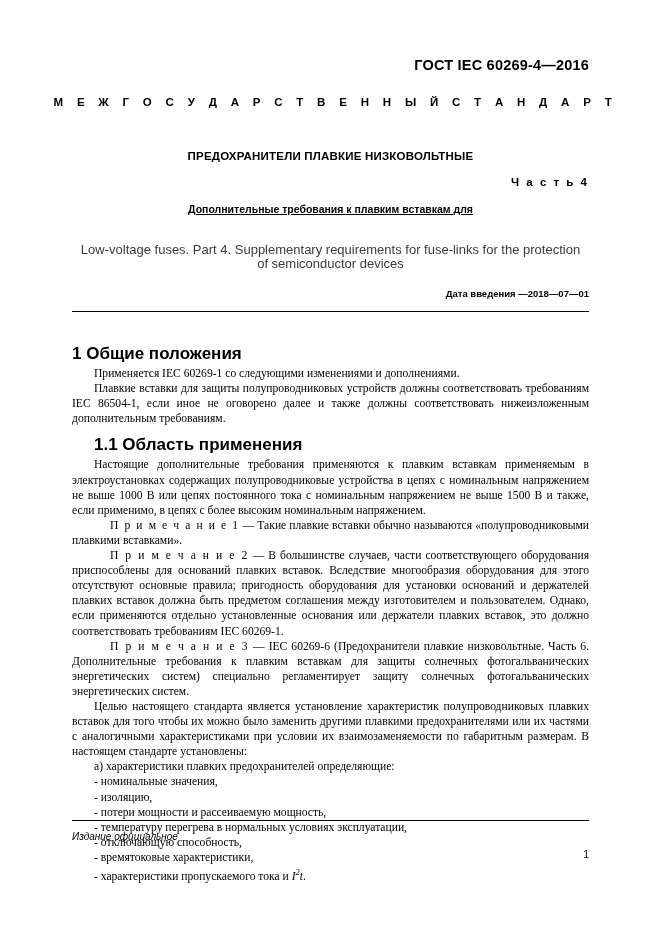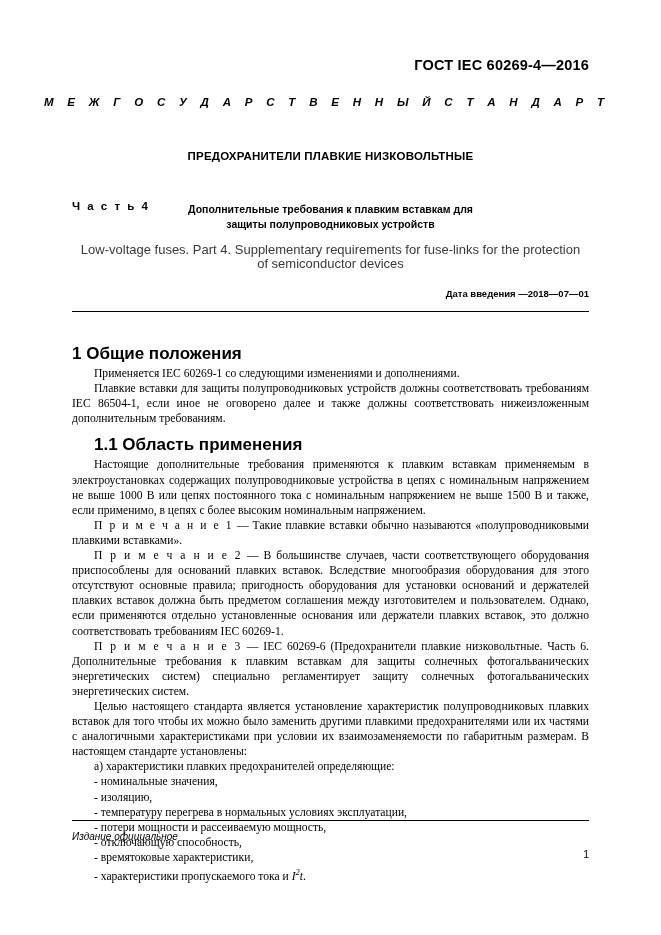--- a/index.html
+++ b/index.html
@@ -31,63 +31,61 @@
     font-size: 14.5px;
     font-weight: bold;
     letter-spacing: 0.2px;
     white-space: nowrap;
   }
   .interstate-title {
     position: absolute;
     left: 44px;
     right: 44px;
     top: 96px;
-    text-align: left;
+    text-align: right;
     font-family: "Liberation Sans", sans-serif;
     font-size: 11.5px;
     font-weight: bold;
     letter-spacing: 5.3px;
     white-space: nowrap;
-    font-style: italic;
   }
   .main-title {
     position: absolute;
     left: 72px;
     right: 72px;
     top: 150px;
     text-align: center;
     font-family: "Liberation Sans", sans-serif;
     font-size: 11.5px;
     font-weight: bold;
     letter-spacing: 0.2px;
   }
   .part-line {
     position: absolute;
     left: 72px;
     right: 72px;
     top: 176px;
-    text-align: left;
+    text-align: right;
     font-family: "Liberation Sans", sans-serif;
     font-size: 11.5px;
     font-weight: bold;
     letter-spacing: 2px;
-    margin-top: 24px;
   }
   .subtitle {
     position: absolute;
     left: 110px;
     right: 110px;
     top: 202px;
     text-align: center;
     font-family: "Liberation Sans", sans-serif;
     font-size: 10.5px;
     font-weight: bold;
     line-height: 15px;
   }
-  .subtitle div { white-space: nowrap; }
+  .subtitle div { white-space: nowrap; text-decoration: underline; }
   .eng-title {
     position: absolute;
     left: 80px;
     right: 80px;
     top: 243px;
     text-align: center;
     font-family: "Liberation Sans", sans-serif;
     font-size: 13px;
     color: #3a3a3a;
     line-height: 14px;
@@ -142,20 +140,21 @@
     font-family: "Liberation Sans", sans-serif;
     font-size: 17px;
     font-weight: bold;
     text-indent: 22px;
     margin-top: 11px;
     margin-bottom: 5px;
   }
   .gap { margin-top: 8px; }
   .note-label {
     letter-spacing: 1.5px;
+    margin-left: 16px;
   }
   .list-items {
     margin-top: 0;
     text-indent: 0;
   }
   .list-items div {
     text-indent: 22px;
   }
   .footer-note {
     position: absolute;
@@ -183,21 +182,20 @@
   <div class="std-code">ГОСТ IEC 60269-4—2016</div>
 
   <div class="interstate-title">М Е Ж Г О С У Д А Р С Т В Е Н Н Ы Й    С Т А Н Д А Р Т</div>
 
   <div class="main-title">ПРЕДОХРАНИТЕЛИ ПЛАВКИЕ НИЗКОВОЛЬТНЫЕ</div>
 
   <div class="part-line">Ч а с т ь  4</div>
 
   <div class="subtitle">
     <div>Дополнительные требования к плавким вставкам для</div>
-    <div>защиты полупроводниковых устройств</div>
   </div>
 
   <div class="eng-title">
     <div>Low-voltage fuses. Part 4. Supplementary requirements for fuse-links for the protection</div>
     <div>of semiconductor devices</div>
   </div>
 
   <div class="intro-date">Дата введения —2018—07—01</div>
 
   <div class="rule-top"></div>
@@ -218,22 +216,22 @@
 
     <p class="gap"><span class="note-label">П р и м е ч а н и е  3</span><span> — IEC 60269-6 (Предохранители плавкие низковольтные. Часть 6. Дополнительные требования к плавким вставкам для защиты солнечных фотогальванических энергетических систем) специально регламентирует защиту солнечных фотогальванических энергетических систем.</span></p>
 
     <p class="gap">Целью настоящего стандарта является установление характеристик полупроводниковых плавких вставок для того чтобы их можно было заменить другими плавкими предохранителями или их частями с аналогичными характеристиками при условии их взаимозаменяемости по габаритным размерам. В настоящем стандарте установлены:</p>
 
     <p>а) характеристики плавких предохранителей определяющие:</p>
 
     <div class="list-items">
       <div>- номинальные значения,</div>
       <div>- изоляцию,</div>
+      <div>- потери мощности и рассеиваемую мощность,</div>
       <div>- температуру перегрева в нормальных условиях эксплуатации,</div>
-      <div>- потери мощности и рассеиваемую мощность,</div>
       <div>- отключающую способность,</div>
       <div>- времятоковые характеристики,</div>
       <div><span>- характеристики пропускаемого тока и <span class="ital">I<sup>2</sup>t</span>.</span></div>
     </div>
   </div>
 
   <div class="rule-bottom"></div>
 
   <div class="footer-note">Издание официальное</div>
 

